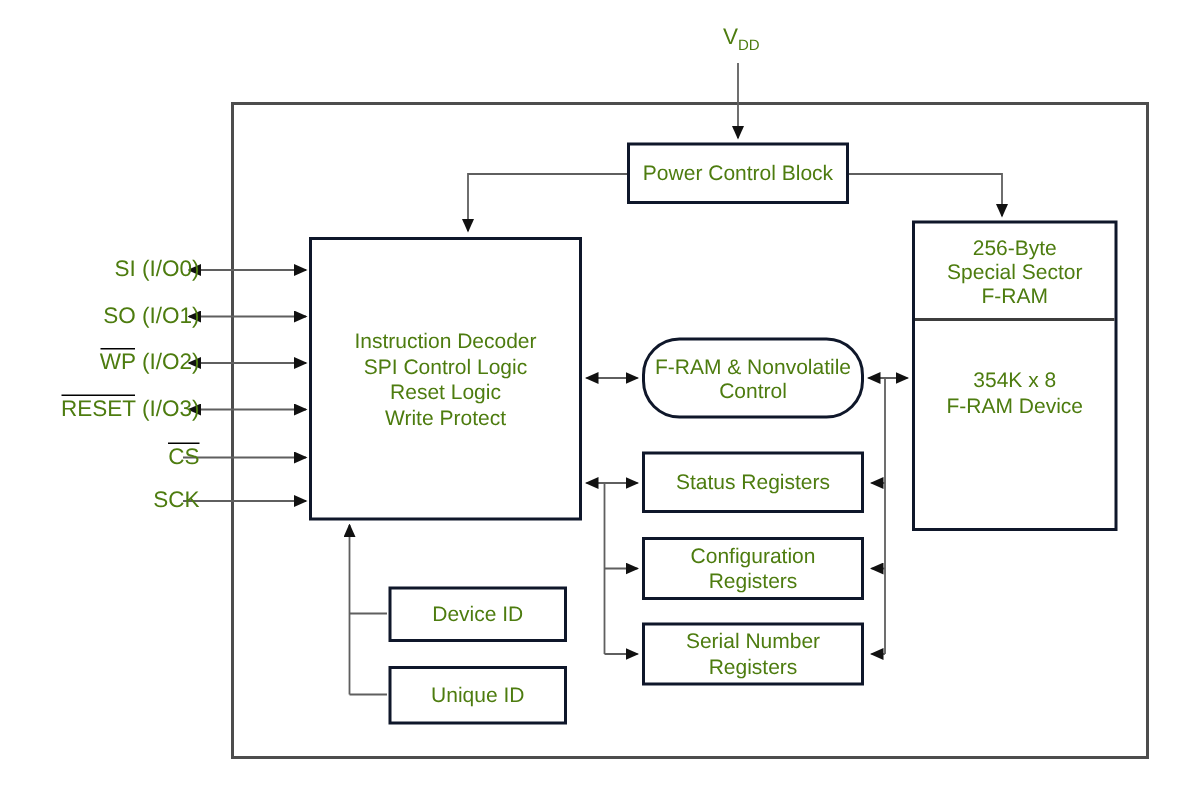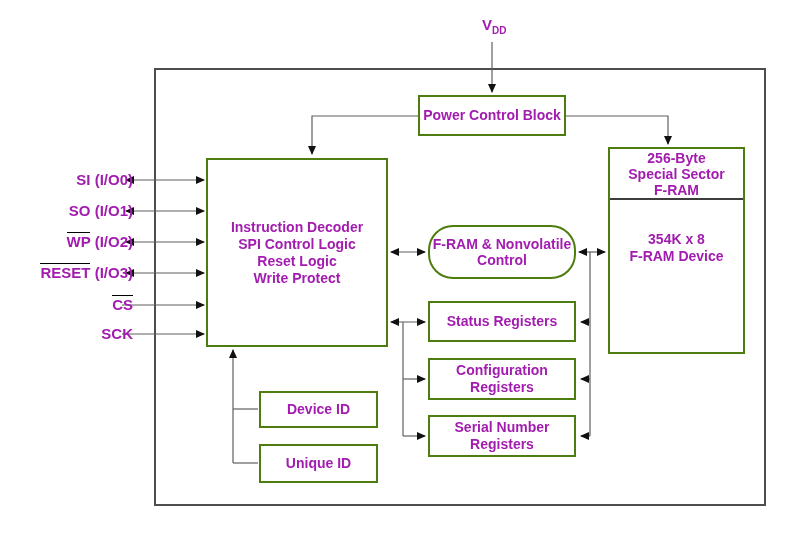--- a/index.html
+++ b/index.html
@@ -1,35 +1,35 @@
 <!DOCTYPE html>
 <html><head>
 <meta charset="utf-8">
 <style>
   html,body { margin:0; padding:0; background:#ffffff; }
   .canvas {
     position:relative; width:796px; height:537px; background:#ffffff;
-    font-family:"Liberation Sans", sans-serif; color:#a21caf; overflow:hidden;font-weight:bold;
+    font-family:"Liberation Sans", sans-serif; color:#4d7c0f; overflow:hidden;
   }
   .frame {
     position:absolute; left:154px; top:68px; width:612px; height:438px;
     border:2px solid #4d4d4d; box-sizing:border-box; background:transparent;
   }
   svg.wires { position:absolute; left:0; top:0; z-index:2; }
   .box {
     position:absolute; z-index:3; box-sizing:border-box;
-    border:2px solid #4d7c0f; background:#ffffff;
+    border:2px solid #0f172a; background:#ffffff;
     display:flex; flex-direction:column; align-items:center; justify-content:center;
     text-align:center; font-size:14px; line-height:17px;
   }
   .box .ln { display:block; white-space:nowrap; }
   .access-box { line-height:16px;border-radius:25px; }
   .ram-box { padding:0; justify-content:flex-start; }
   .ram-top {
-    width:100%; height:51px; border-bottom:2px solid #3d3d3d; box-sizing:border-box;
+    width:100%; height:65px; border-bottom:2px solid #3d3d3d; box-sizing:border-box;
     display:flex; flex-direction:column; align-items:center; justify-content:center;
     line-height:16px;
   }
   .ram-bottom {
     width:100%; flex:1; display:flex; flex-direction:column; align-items:center;
     justify-content:flex-start; padding-top:31px; box-sizing:border-box;
   }
   .sig {
     position:absolute; z-index:3; left:0; width:113px; height:22px; line-height:22px;
     text-align:right; font-size:15px; white-space:pre;padding-left:20px;

